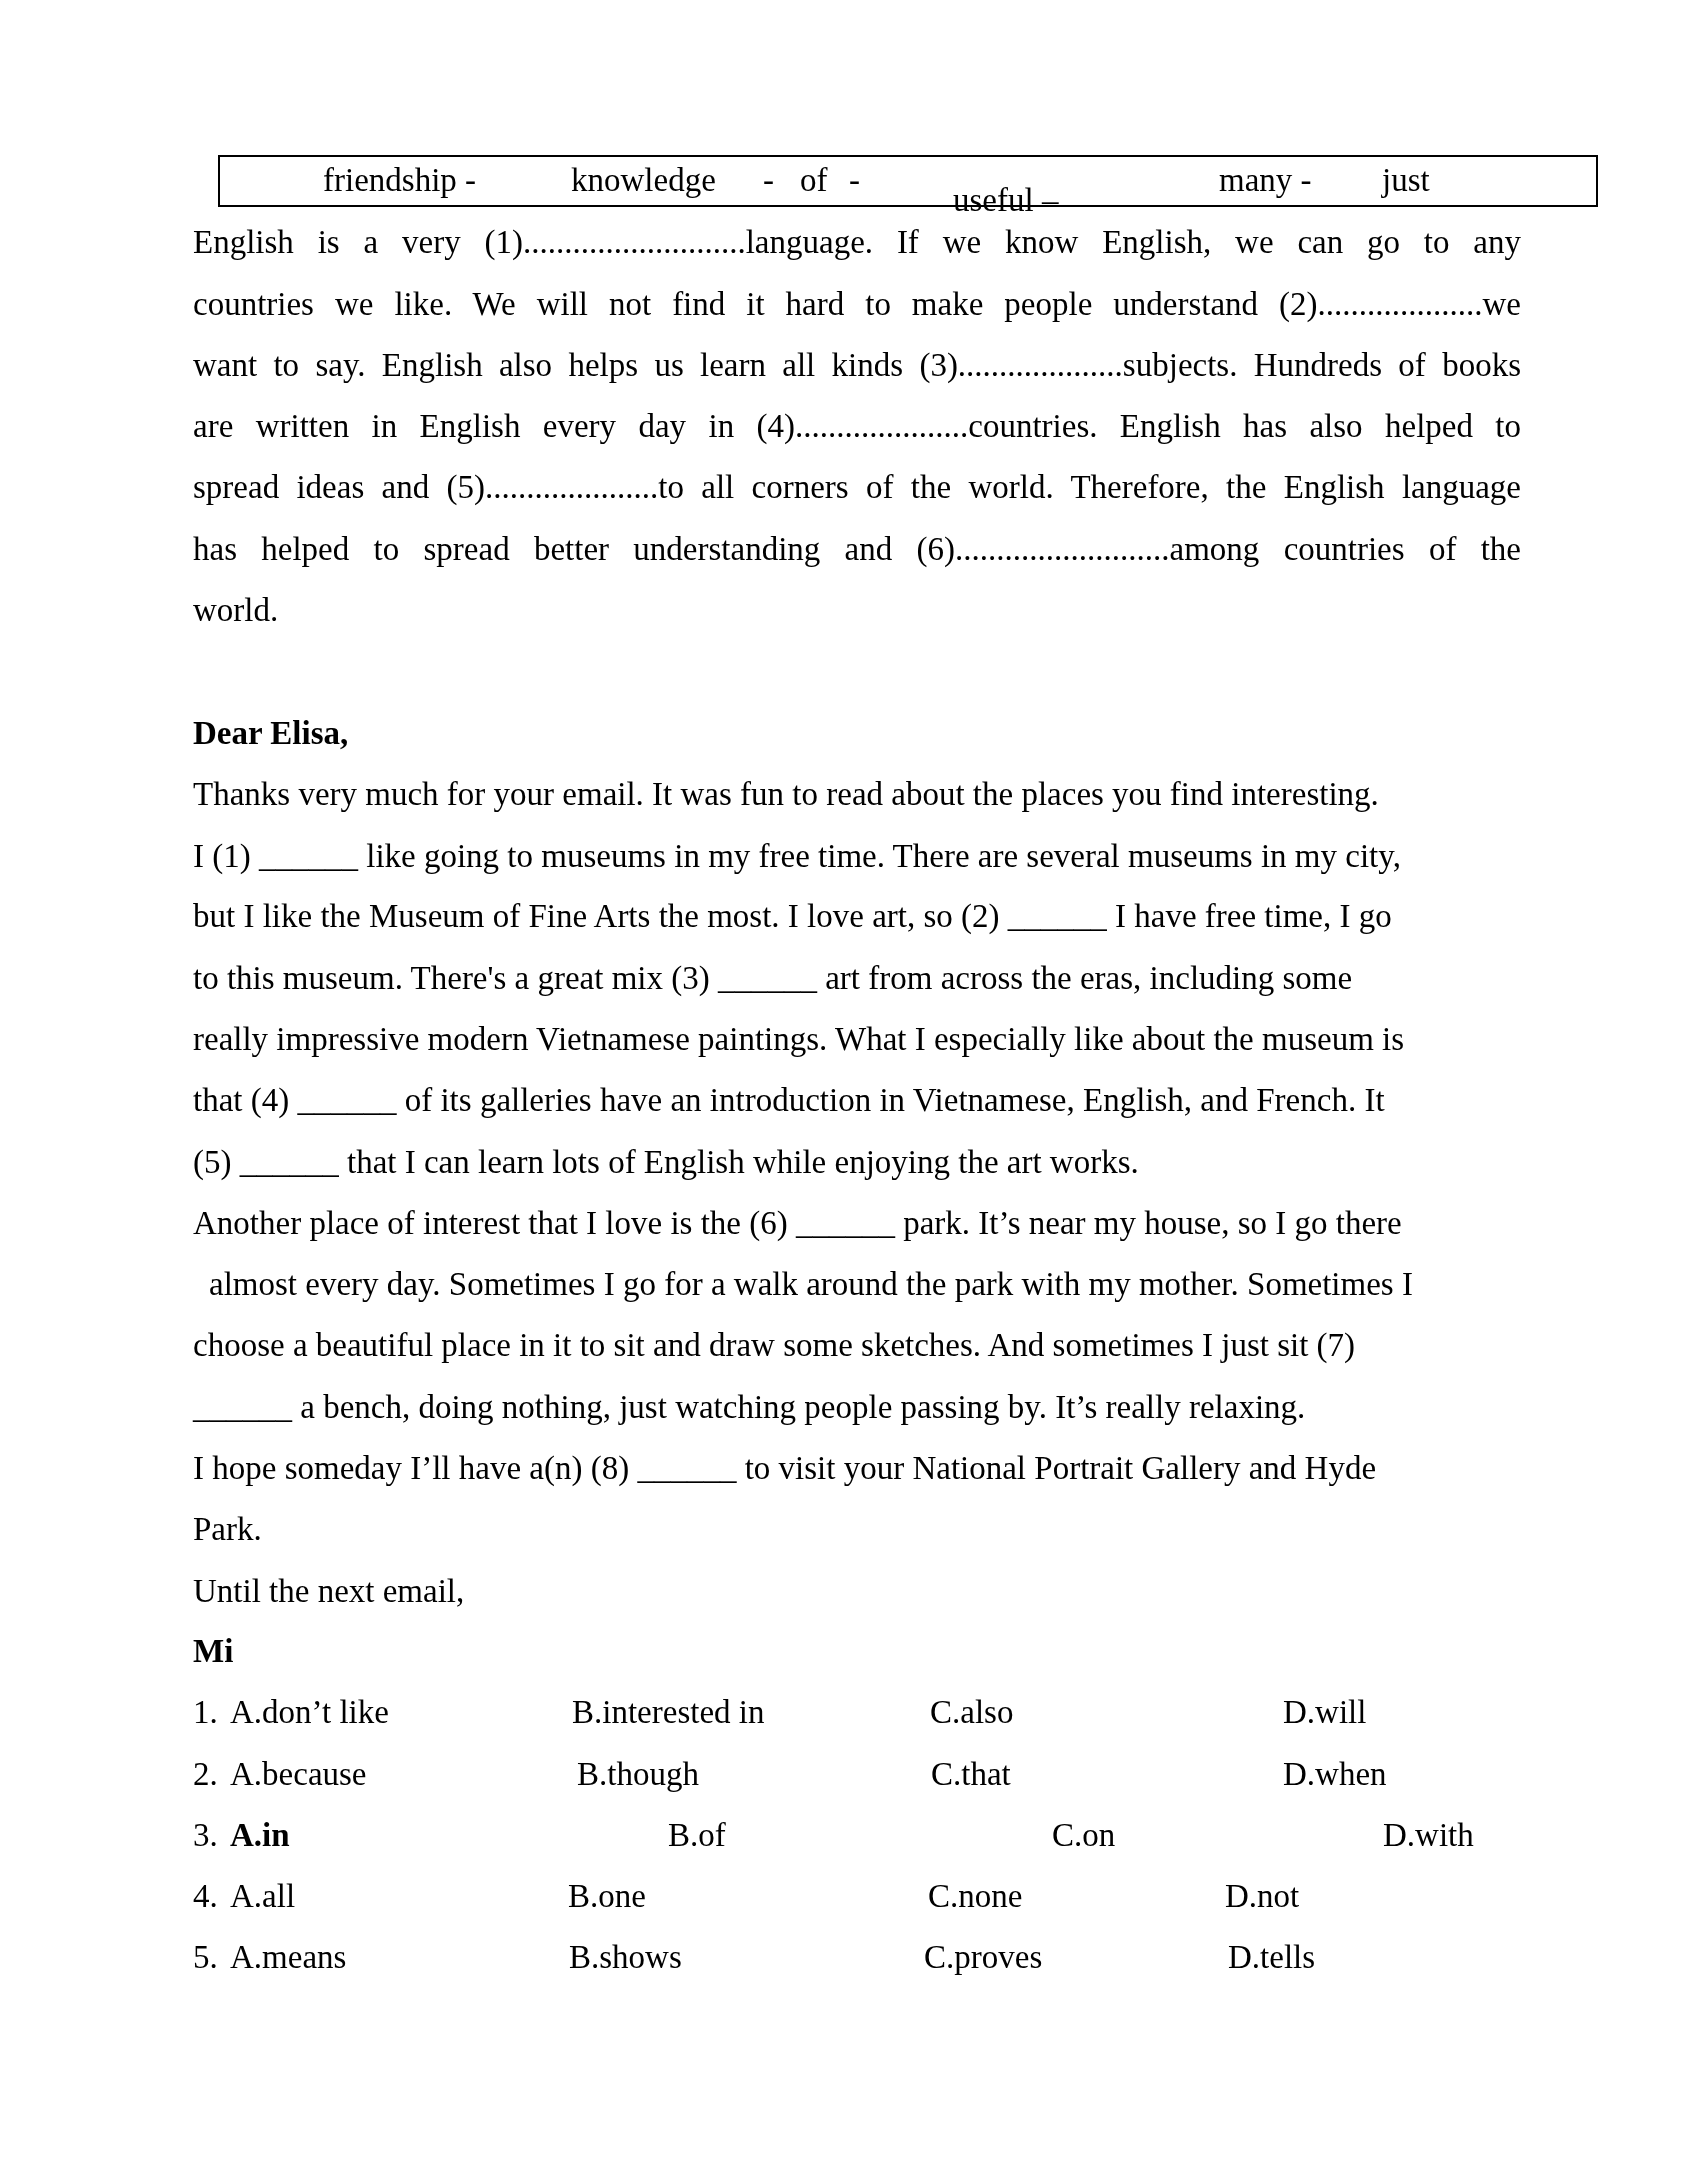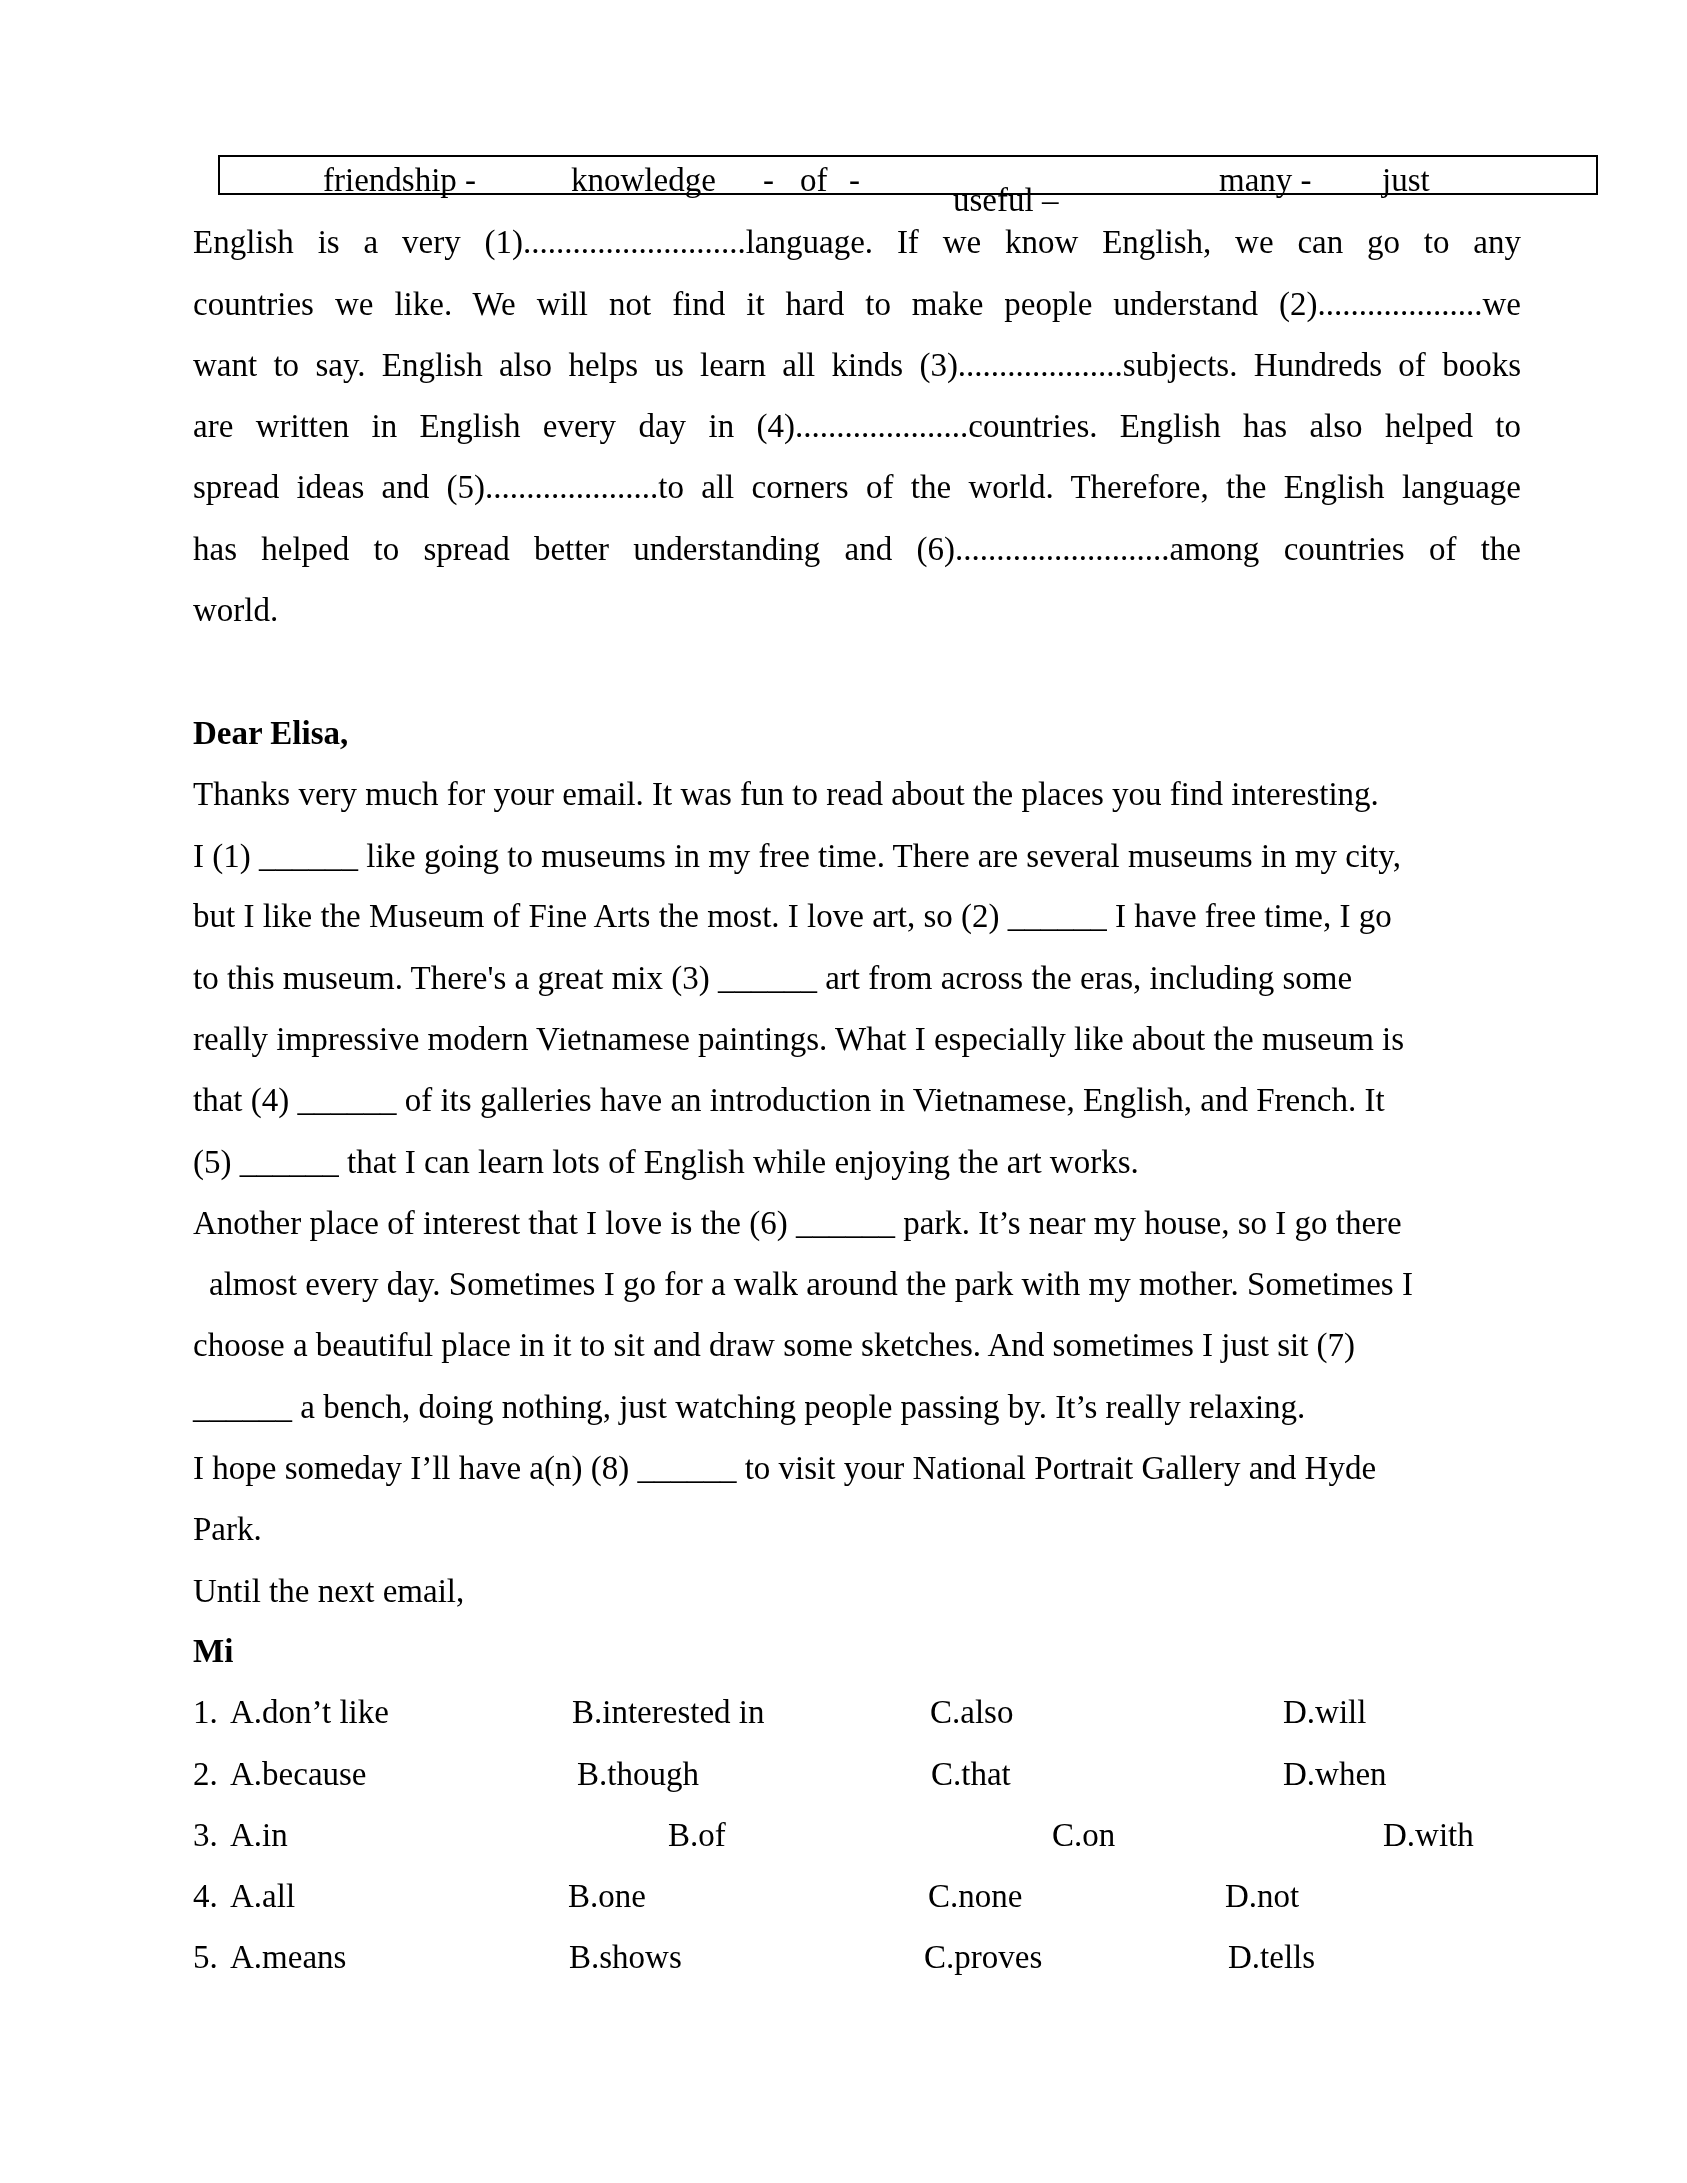--- a/index.html
+++ b/index.html
@@ -1,19 +1,19 @@
 <!DOCTYPE html>
 <html style="font-size:10.6px"><head>
 <meta charset="utf-8">
 <style>
   html, body { margin: 0; padding: 0; background: #ffffff; }
   body { width: 1687px; height: 2183px; position: relative; overflow: hidden;
          font-family: "Liberation Serif", "DejaVu Serif", serif; color: #000; }
   .page { position: absolute; left: 0; top: 0; width: 1687px; height: 2183px; }
-  .wordbox { position: absolute; left: 218px; top: 155px; width: 1380px; height: 40px;
+  .wordbox { position: absolute; left: 218px; top: 155px; width: 1380px; height: 52px;
              border: 2.6px solid #000; box-sizing: border-box; }
   .wb-item { position: absolute; top: 2.6px; font-size: 33px; line-height: 40px; white-space: pre; }
   .line { position: absolute; left: 193px; font-size: 33px; line-height: 40px; white-space: pre; }
   .just { width: 1328px; text-align: justify; text-align-last: justify; white-space: normal; }
   .bold { font-weight: bold; }
   .ul { text-decoration: underline; text-decoration-thickness: 2.6px; text-underline-offset: 4px; }
   .opt { position: absolute; font-size: 33px; line-height: 40px; white-space: pre; }
 </style>
 </head>
 <body>
@@ -68,21 +68,21 @@
       <span class="opt" style="left: 230px; top: 1692px;">A.don’t like</span>
       <span class="opt" style="left: 572px; top: 1692px;">B.interested in</span>
       <span class="opt" style="left: 930px; top: 1692px;">C.also</span>
       <span class="opt" style="left: 1283px; top: 1692px;">D.will</span>
       <span class="opt" style="left: 193px; top: 1754px;">2.</span>
       <span class="opt" style="left: 230px; top: 1754px;">A.because</span>
       <span class="opt" style="left: 577px; top: 1754px;">B.though</span>
       <span class="opt" style="left: 931px; top: 1754px;">C.that</span>
       <span class="opt" style="left: 1283px; top: 1754px;">D.when</span>
       <span class="opt" style="left: 193px; top: 1815px;">3.</span>
-      <span class="opt" style="left: 230px; top: 1815px;">A.in</span>
+      <span class="opt" style="left: 230px; top: 1815px; font-weight: bold;">A.in</span>
       <span class="opt" style="left: 668px; top: 1815px;">B.of</span>
       <span class="opt" style="left: 1052px; top: 1815px;">C.on</span>
       <span class="opt" style="left: 1383px; top: 1815px;">D.with</span>
       <span class="opt" style="left: 193px; top: 1876px;">4.</span>
       <span class="opt" style="left: 230px; top: 1876px;">A.all</span>
       <span class="opt" style="left: 568px; top: 1876px;">B.one</span>
       <span class="opt" style="left: 928px; top: 1876px;">C.none</span>
       <span class="opt" style="left: 1225px; top: 1876px;">D.not</span>
       <span class="opt" style="left: 193px; top: 1937px;">5.</span>
       <span class="opt" style="left: 230px; top: 1937px;">A.means</span>

